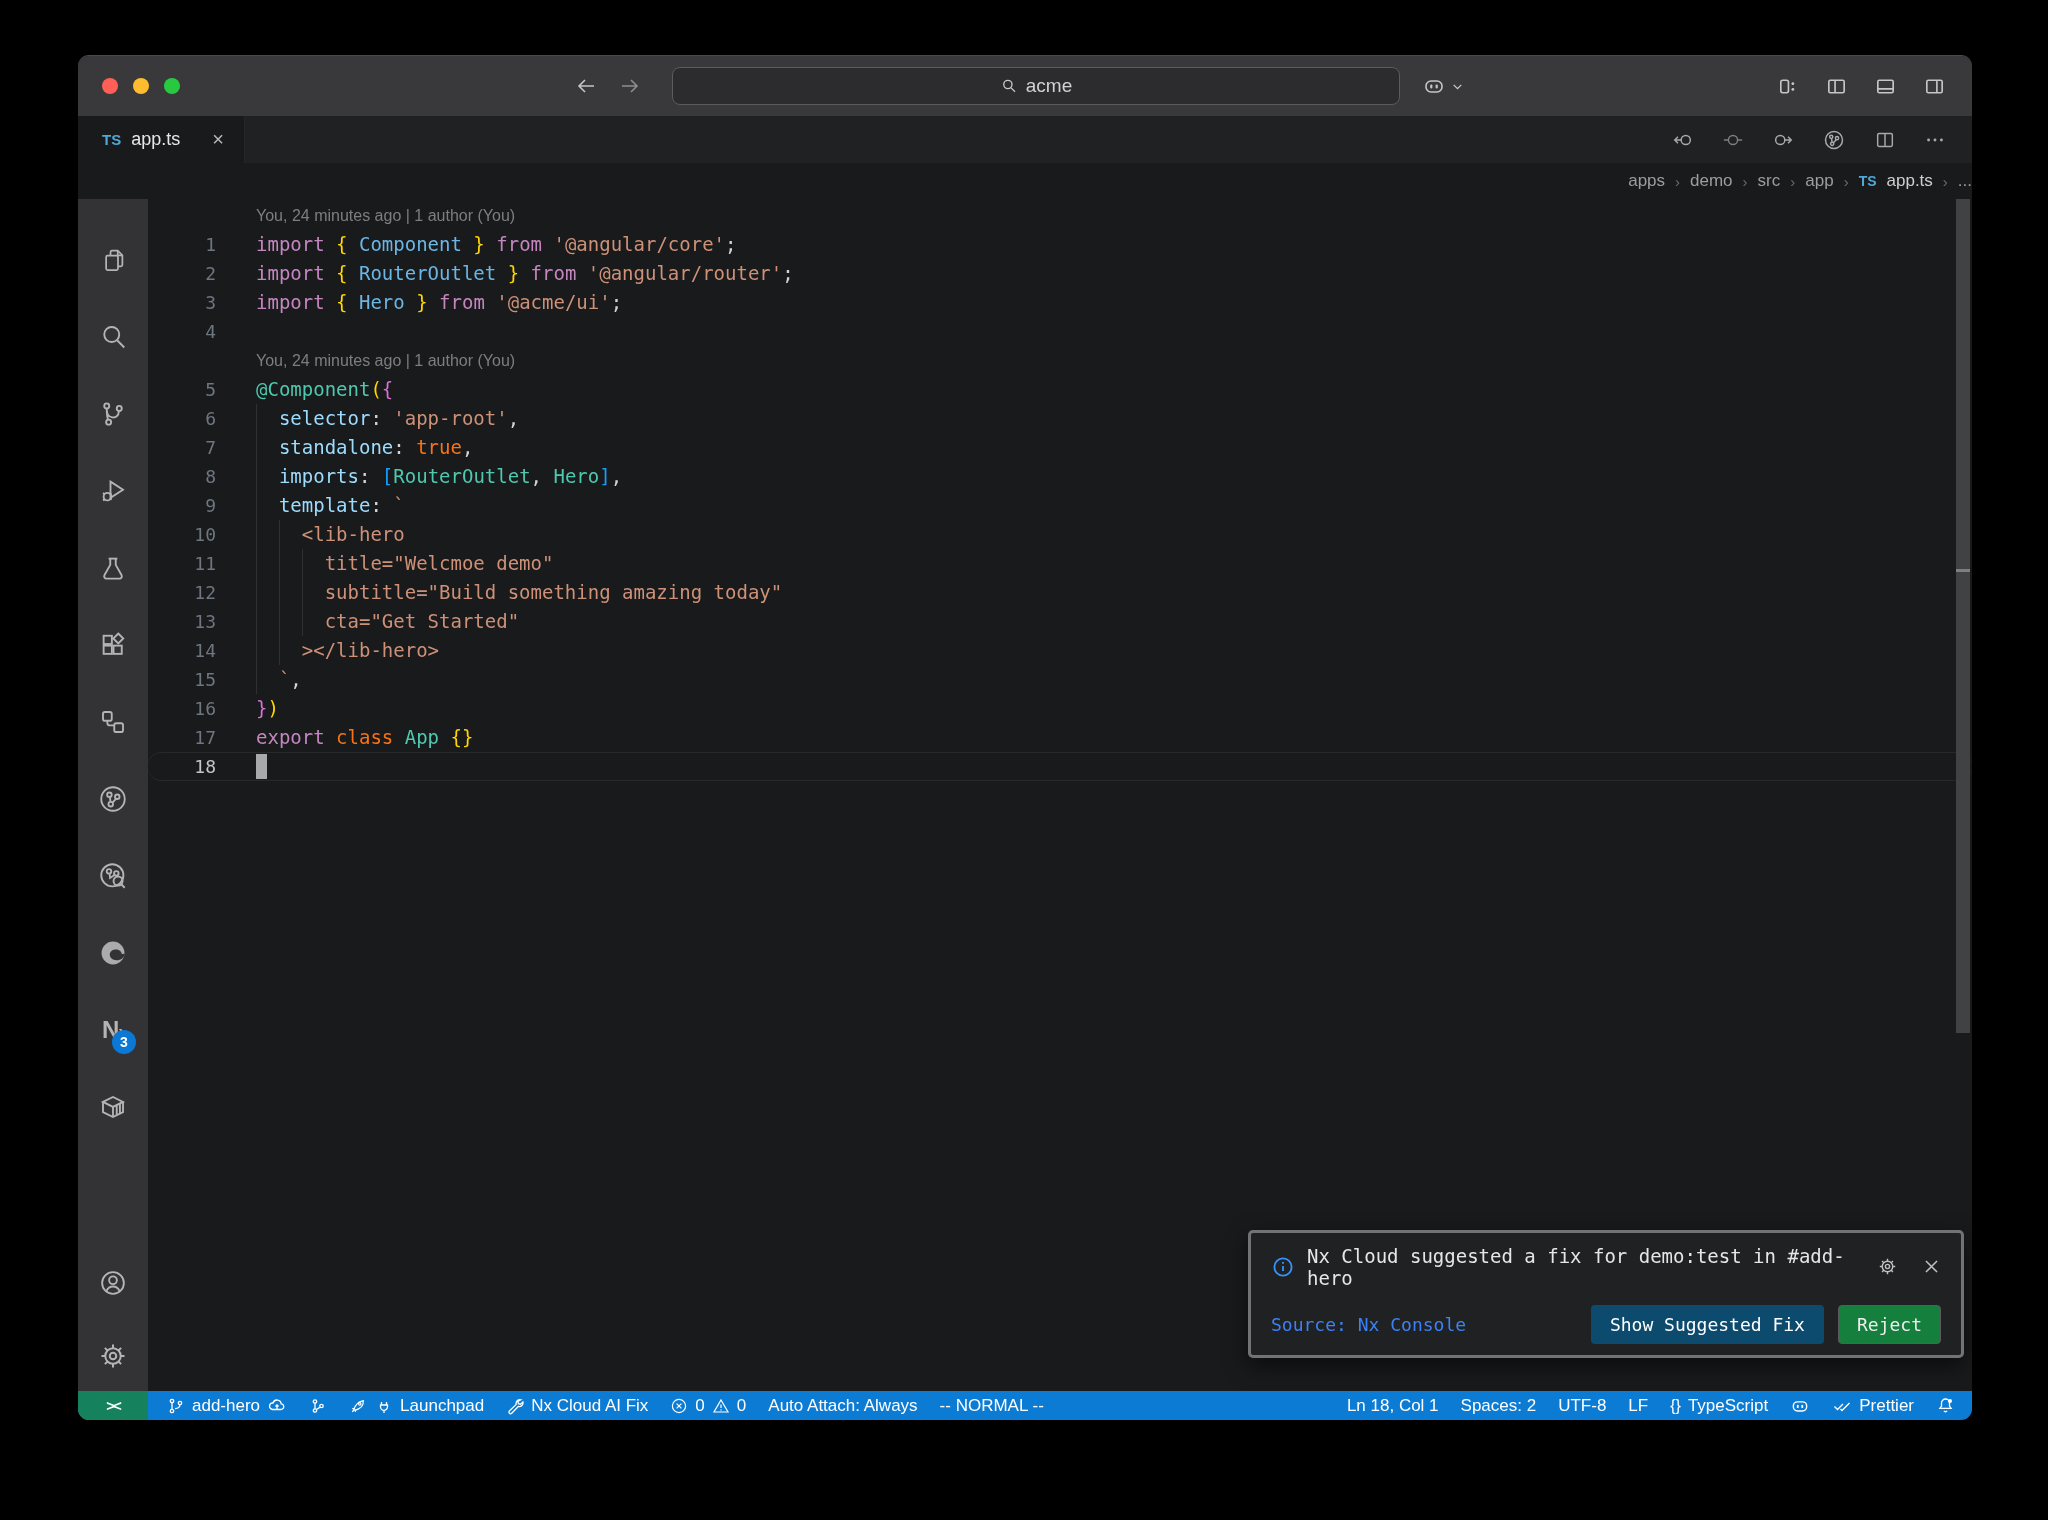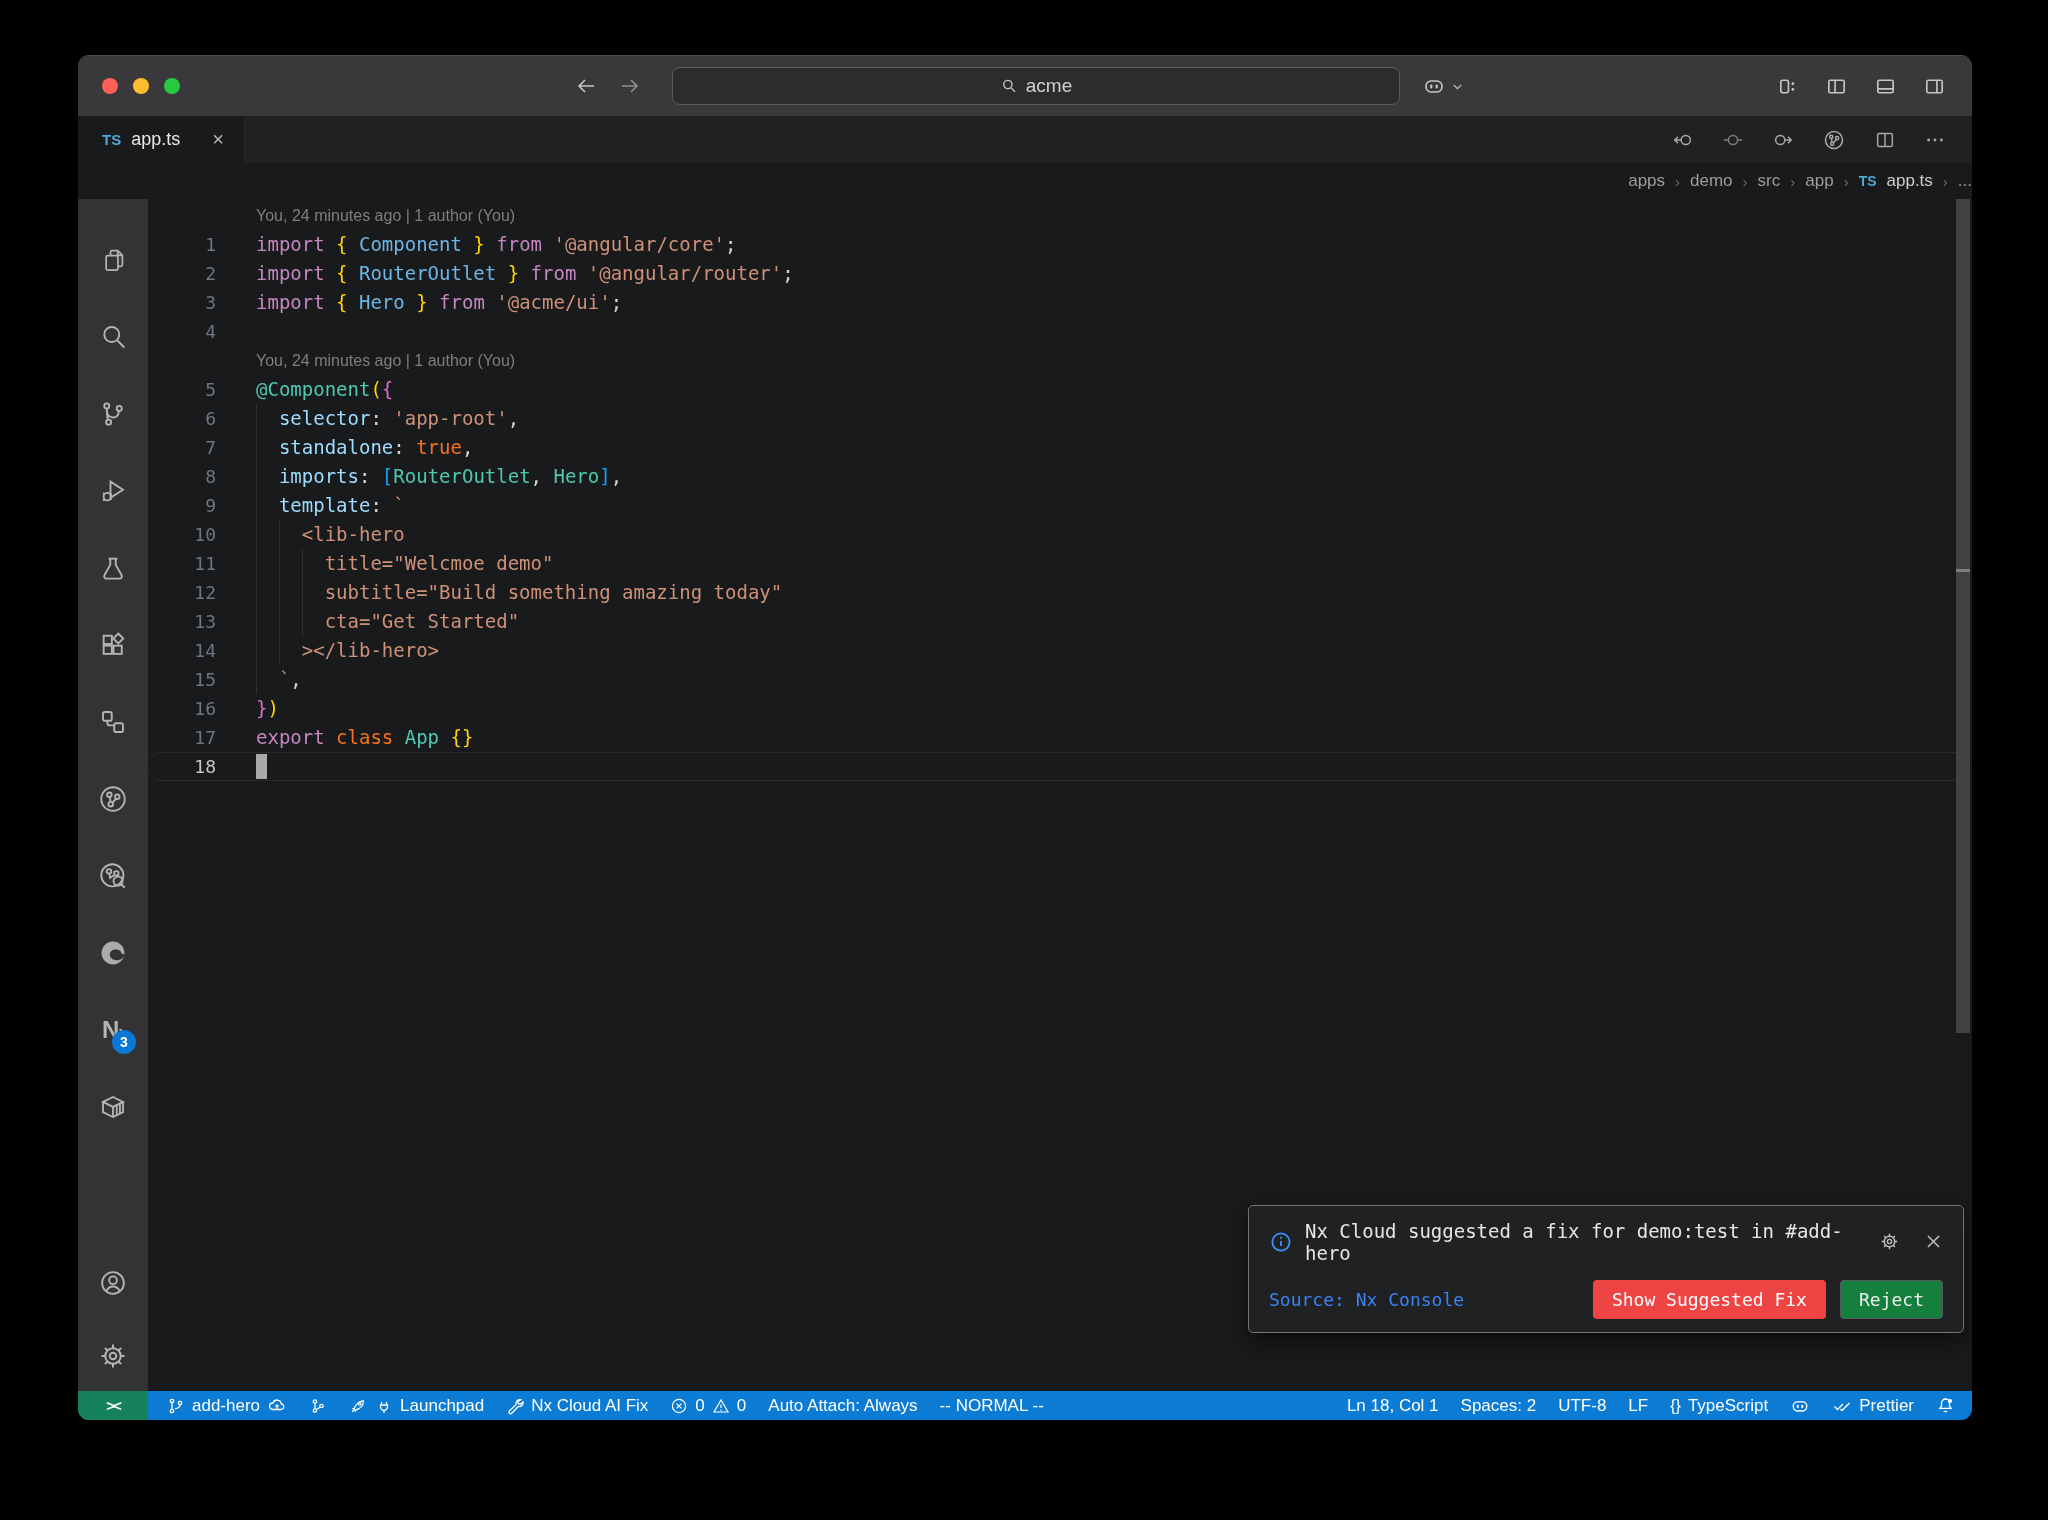--- a/index.html
+++ b/index.html
@@ -55,29 +55,29 @@
   .code{margin-left:40px;position:relative;color:#d4d4d4;}
   .guide{position:absolute;top:0;bottom:0;width:1px;background:#2e3032;}
   .cursor{position:absolute;left:0;top:2px;width:11px;height:25px;background:#a9a9a9;}
   .row.current{box-shadow:inset 0 1px 0 #28292b, inset 0 -1px 0 #28292b;border-radius:13px;}
   .tk-kw{color:#c586c0}.tk-kwb{color:#f97316}.tk-imp{color:#6cb6e6}.tk-cls{color:#4ec9b0}
   .tk-prop{color:#9cdcfe}.tk-str{color:#ce9178}.tk-fg{color:#d4d4d4}
   .tk-b1{color:#ffd602}.tk-b2{color:#da70d6}.tk-b3{color:#179fff}
   .scroll-thumb{position:absolute;right:2px;top:0;width:14px;height:834px;background:#404244;}
   .scroll-cursorline{position:absolute;right:2px;top:370px;width:14px;height:3px;background:#7d7f81;}
   
-  .toast{position:absolute;right:8px;bottom:58px;width:716px;height:128px;background:#202122;
-         border:1px solid #737373;border-radius:5px;box-shadow:0 8px 22px rgba(0,0,0,.55);
+  .toast{position:absolute;right:8px;bottom:33px;width:716px;height:128px;background:#202122;
+         border:3px solid #737373;border-radius:5px;box-shadow:0 8px 22px rgba(0,0,0,.55);
          padding:0 20px;box-sizing:border-box;display:flex;flex-direction:column;justify-content:center;gap:16px;margin-left:25px;}
   .toast-top{display:flex;align-items:center;gap:12px;}
   .toast-msg{color:#e6e6e6;font-size:19px;flex:1;}
   .toast-bottom{display:flex;align-items:center;}
   .toast-source{color:#3b82f6;font-size:18px;flex:1;}
   .btn{font-size:18px;border-radius:4px;padding:8px 18px;cursor:pointer;border:1px solid transparent;}
-  .btn-primary{background:#ef4444;color:#fff;}
+  .btn-primary{background:#0c4a6e;color:#fff;}
   .btn-secondary{background:#15803d;color:#eee;border-color:#5a5a5c;margin-left:14px;}
   
   .statusbar{height:29px;background:#0c7bd4;display:flex;align-items:center;color:#fff;
              font-size:17px;flex:0 0 auto;}
   .sb-remote{width:70px;height:100%;background:#16825d;display:flex;align-items:center;justify-content:center;
              font-weight:bold;font-size:15px;letter-spacing:-2px;cursor:pointer;}
   .sb-item{display:flex;align-items:center;gap:7px;padding:0 11px;height:100%;cursor:pointer;}
   .sb-right{margin-left:auto;display:flex;align-items:center;height:100%;padding-right:6px;}
   .sb-ico{display:flex;align-items:center;}
   .braces{font-size:16px;}

